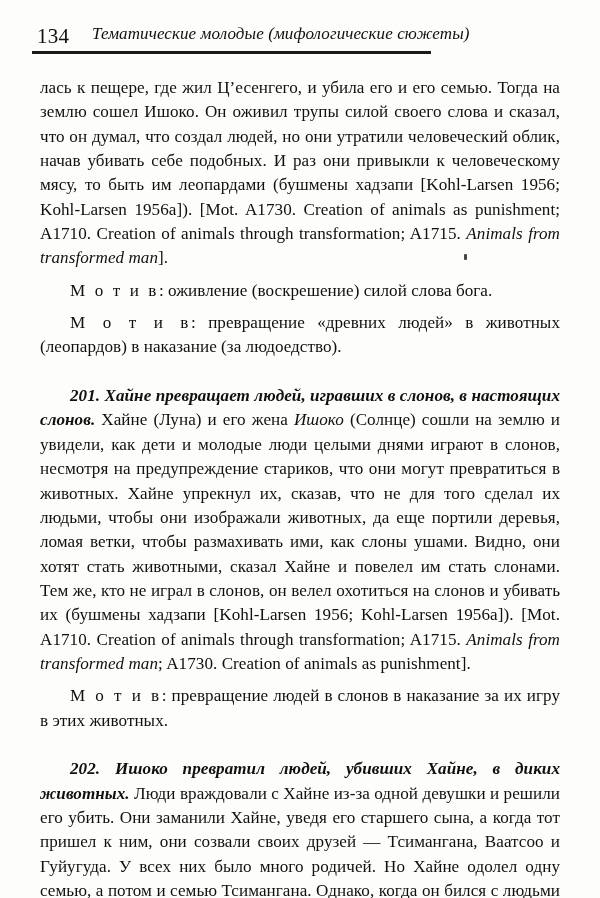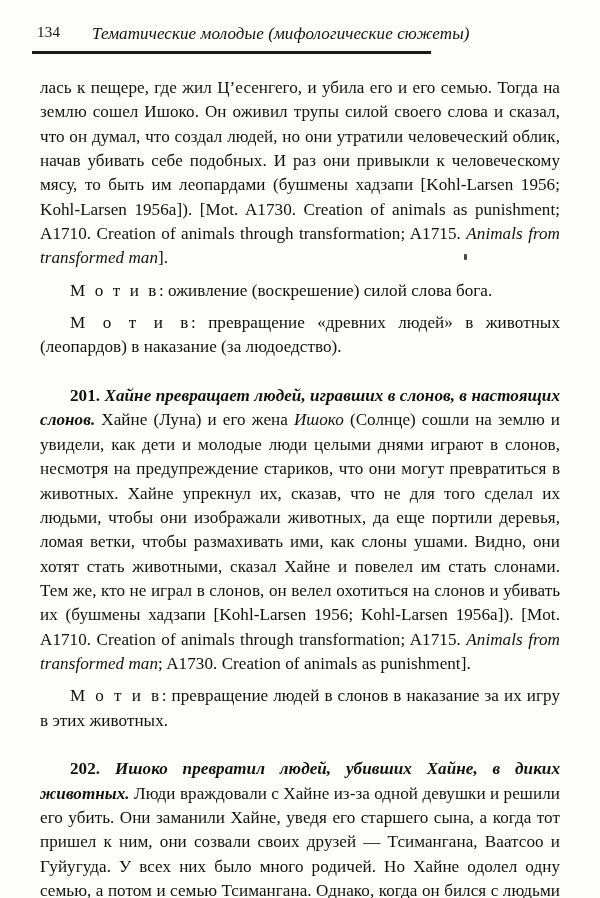--- a/index.html
+++ b/index.html
@@ -24,21 +24,21 @@
     position: absolute;
     left: 32px;
     top: 24px;
     width: 400px;
     height: 26px;
   }
   #page-number {
     position: absolute;
     left: 5px;
     top: 0;
-    font-size: 15px;
+    font-size: 21px;
     letter-spacing: 0.3px;
   }
   #head-title {
     position: absolute;
     left: 60px;
     top: 0;
     font-size: 17px;
     font-style: italic;
     white-space: nowrap;
     letter-spacing: 0.1px;
@@ -67,20 +67,21 @@
     -webkit-hyphens: none;
     hyphens: none;
     letter-spacing: 0.05px;
   }
   p.cont { text-indent: 0; }
   p.indent { text-indent: 30px; }
   p.motif { text-indent: 30px; }
   .entry { margin-top: 24.35px; }
   .num {
     font-weight: bold;
+    font-style: italic;
   }
   .title {
     font-weight: bold;
     font-style: italic;
   }
   .it { font-style: italic; }
   .spaced {
     letter-spacing: 2.6px;
   }
   

